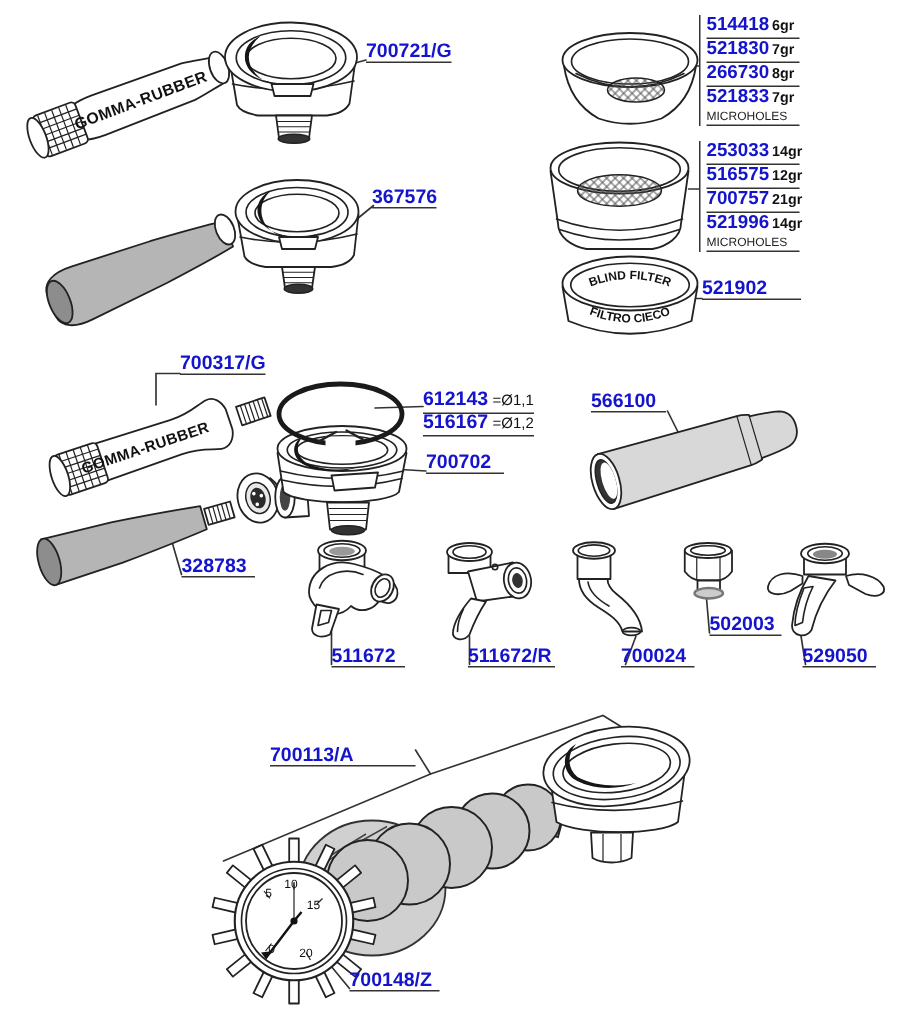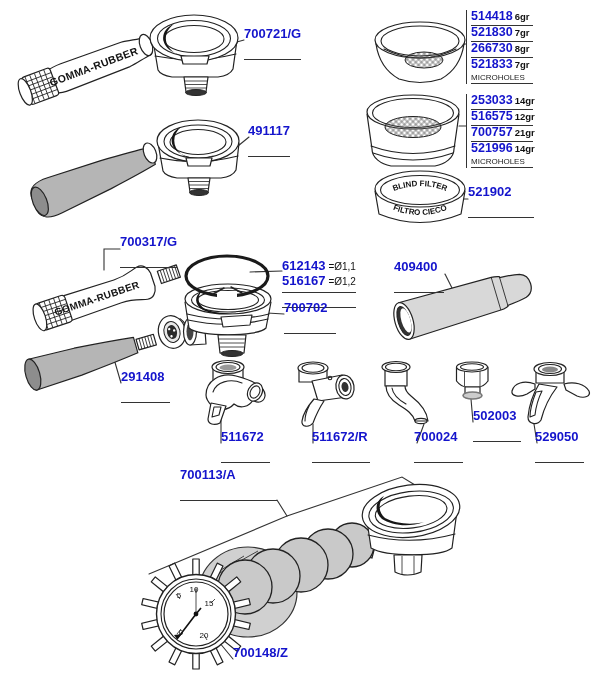--- a/index.html
+++ b/index.html
@@ -13,21 +13,21 @@
   .bel{fill:#c9c9c9;stroke:#222;stroke-width:1.3}
   .ldr{fill:none;stroke:#333;stroke-width:1.1;stroke-linecap:round}
   .thin{fill:none;stroke:#222;stroke-width:0.8}
   .dk{fill:#161616;stroke:none}
   text{font-family:"Liberation Sans",sans-serif;fill:#111}
   .htext{font-size:10.5px;font-weight:bold;letter-spacing:.3px}
   .ctext{font-size:8px;font-weight:bold}
   .dial{font-size:8px}
   
   .plabel{position:absolute;color:#1414cc;font-weight:bold;font-size:13px;line-height:13px;
-          border-bottom:1.3px solid #333;padding-bottom:19px;white-space:nowrap}
+          border-bottom:1.3px solid #333;padding-bottom:1px;white-space:nowrap}
   .plabel .sz{color:#111;font-size:10px;font-weight:normal;margin-left:3px}
   .lblgroup{position:absolute;border-left:1.2px solid #333;padding-left:4px}
   .lrow{font-size:12.5px;line-height:12px;height:15px;color:#1414cc;font-weight:bold;
         border-bottom:1.2px solid #333;width:62px;white-space:nowrap}
   .lrow.nb{border-bottom:none}
   .lrow .wt{font-size:9.5px;color:#111;font-weight:bold;margin-left:2px}
   .micro{font-size:8px;color:#222;line-height:9px;border-bottom:1.2px solid #333;width:62px;padding-bottom:1px}
 </style>
 </head>
 <body>
@@ -297,21 +297,21 @@
       <text class="dial" x="204" y="638" text-anchor="middle">20</text>
       <path class="thin" d="M 196,589 V 614"></path>
       <path d="M 196,614 L 177,639 M 196,614 L 201,608" stroke="#111" stroke-width="1.6" fill="none"></path>
       <path d="M 177,639 L 182,634 L 174,635 Z" fill="#111"></path>
       <circle cx="196" cy="614" r="2.4" fill="#111"></circle>
     </g>
   </g>
 </svg>
 
 <div class="plabel" style="left:244px;top:27px"><span>700721/G</span></div>
-<div class="plabel" style="left:248px;top:124px"><span>491117</span></div>
+<div class="plabel" style="left:248px;top:124px"><span>367576</span></div>
 
 <div class="lblgroup" style="left:466px;top:10px">
   <div class="lrow"><span>514418</span><span class="wt">6gr</span></div>
   <div class="lrow"><span>521830</span><span class="wt">7gr</span></div>
   <div class="lrow"><span>266730</span><span class="wt">8gr</span></div>
   <div class="lrow nb"><span>521833</span><span class="wt">7gr</span></div>
   <div class="micro">MICROHOLES</div>
 </div>
 
 <div class="lblgroup" style="left:466px;top:94px">
@@ -322,23 +322,23 @@
   <div class="micro">MICROHOLES</div>
 </div>
 
 <div class="plabel" style="left:468px;top:185px;width:66px"><span>521902</span></div>
 <div class="plabel" style="left:120px;top:235px;width:57px"><span>700317/G</span></div>
 
 <div class="plabel" style="left:282px;top:259px"><span>612143</span><span class="sz">=Ø1,1</span></div>
 <div class="plabel" style="left:282px;top:274px"><span>516167</span><span class="sz">=Ø1,2</span></div>
 
 <div class="plabel" style="left:284px;top:301px;width:52px"><span>700702</span></div>
-<div class="plabel" style="left:394px;top:260px;width:50px"><span>409400</span></div>
-<div class="plabel" style="left:121px;top:370px;width:49px"><span>291408</span></div>
+<div class="plabel" style="left:394px;top:260px;width:50px"><span>566100</span></div>
+<div class="plabel" style="left:121px;top:370px;width:49px"><span>328783</span></div>
 
 <div class="plabel" style="left:221px;top:430px;width:49px"><span>511672</span></div>
 <div class="plabel" style="left:312px;top:430px;width:58px"><span>511672/R</span></div>
 <div class="plabel" style="left:414px;top:430px;width:49px"><span>700024</span></div>
 <div class="plabel" style="left:473px;top:409px;width:48px"><span>502003</span></div>
 <div class="plabel" style="left:535px;top:430px;width:49px"><span>529050</span></div>
 
-<div class="plabel" style="left:180px;top:468px;width:97px"><span>700113/A</span></div>
+<div class="plabel" style="left:180px;top:496px;width:97px"><span>700113/A</span></div>
 <div class="plabel" style="left:233px;top:646px;width:60px"><span>700148/Z</span></div>
 
 </body></html>

